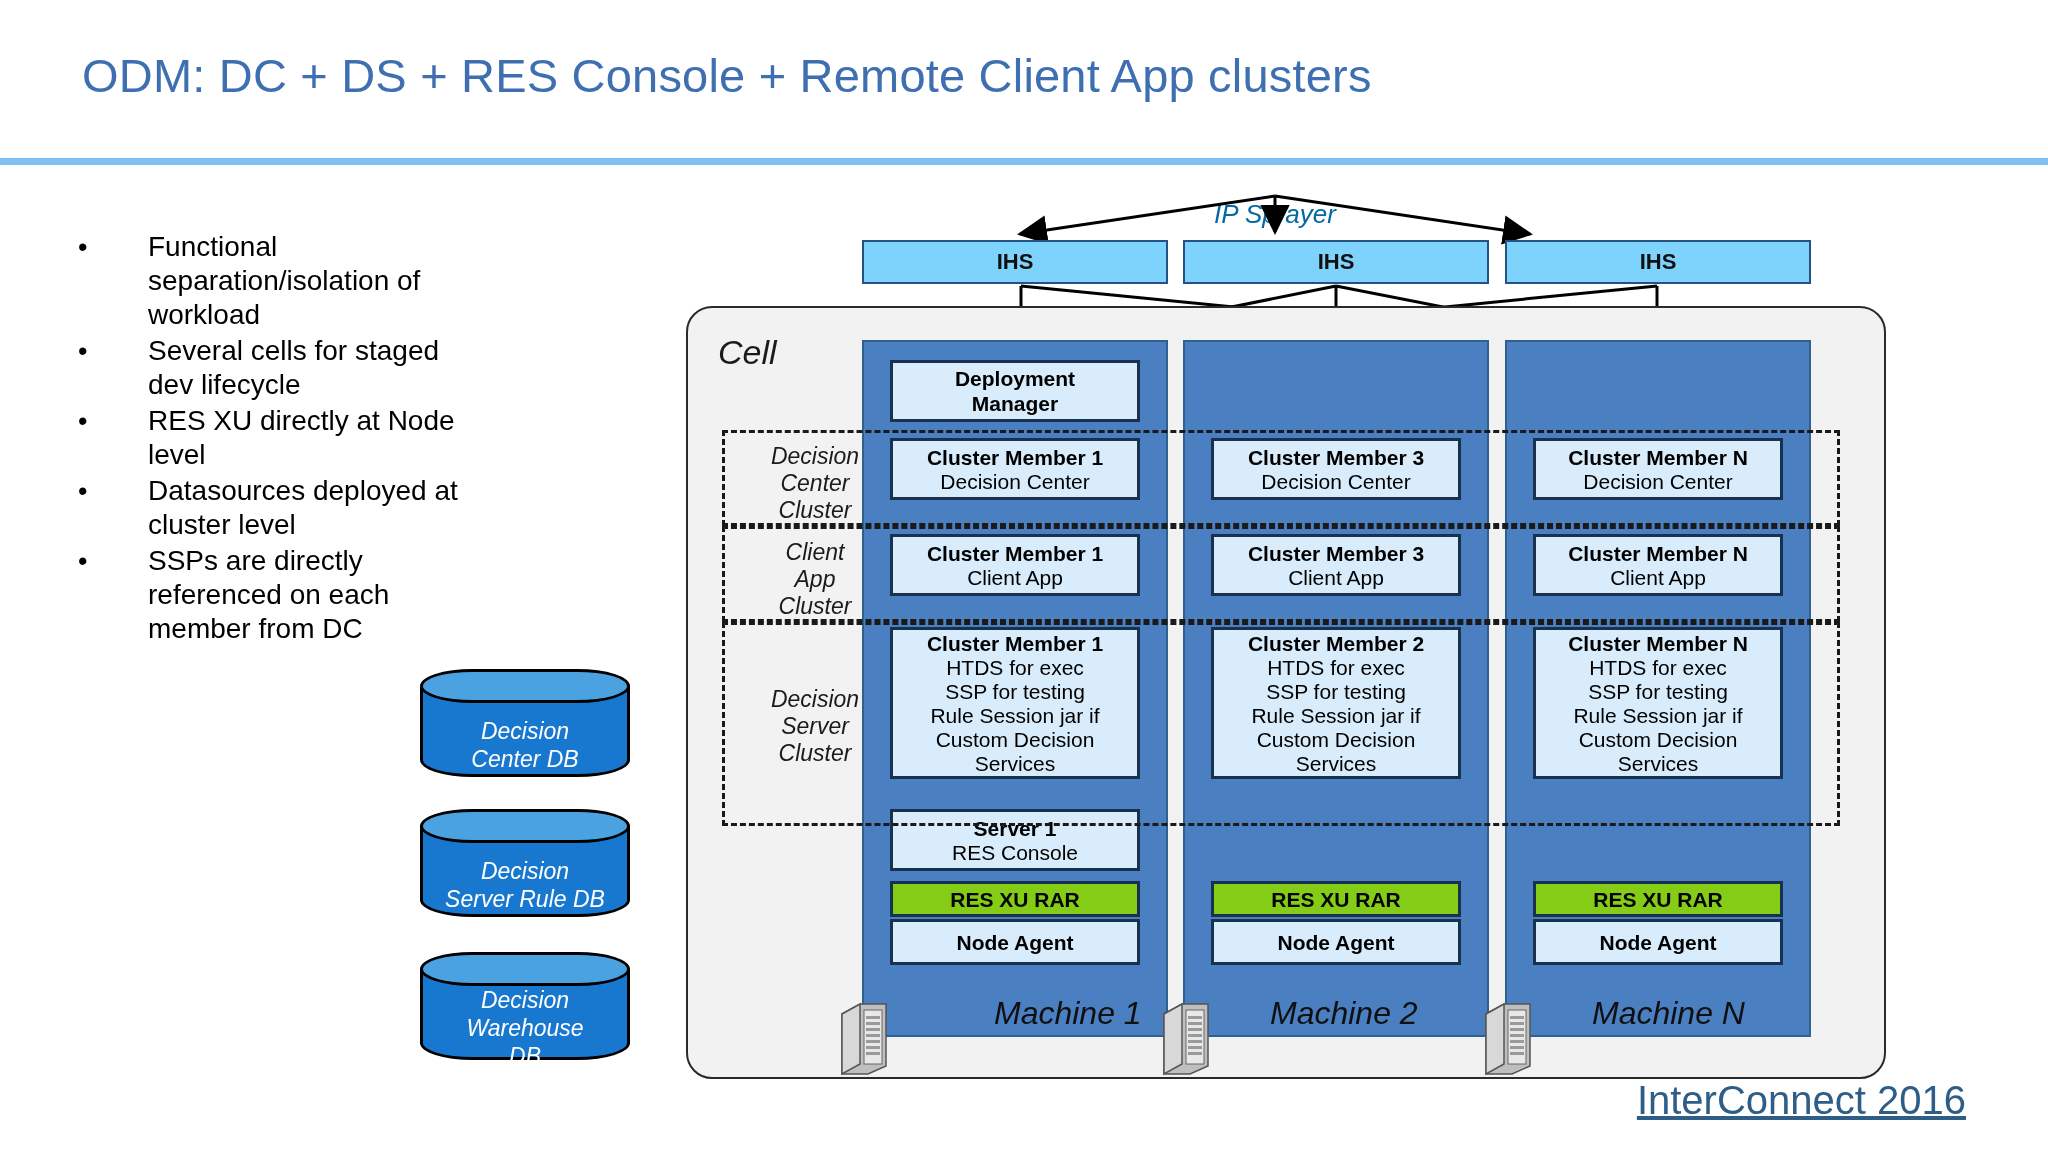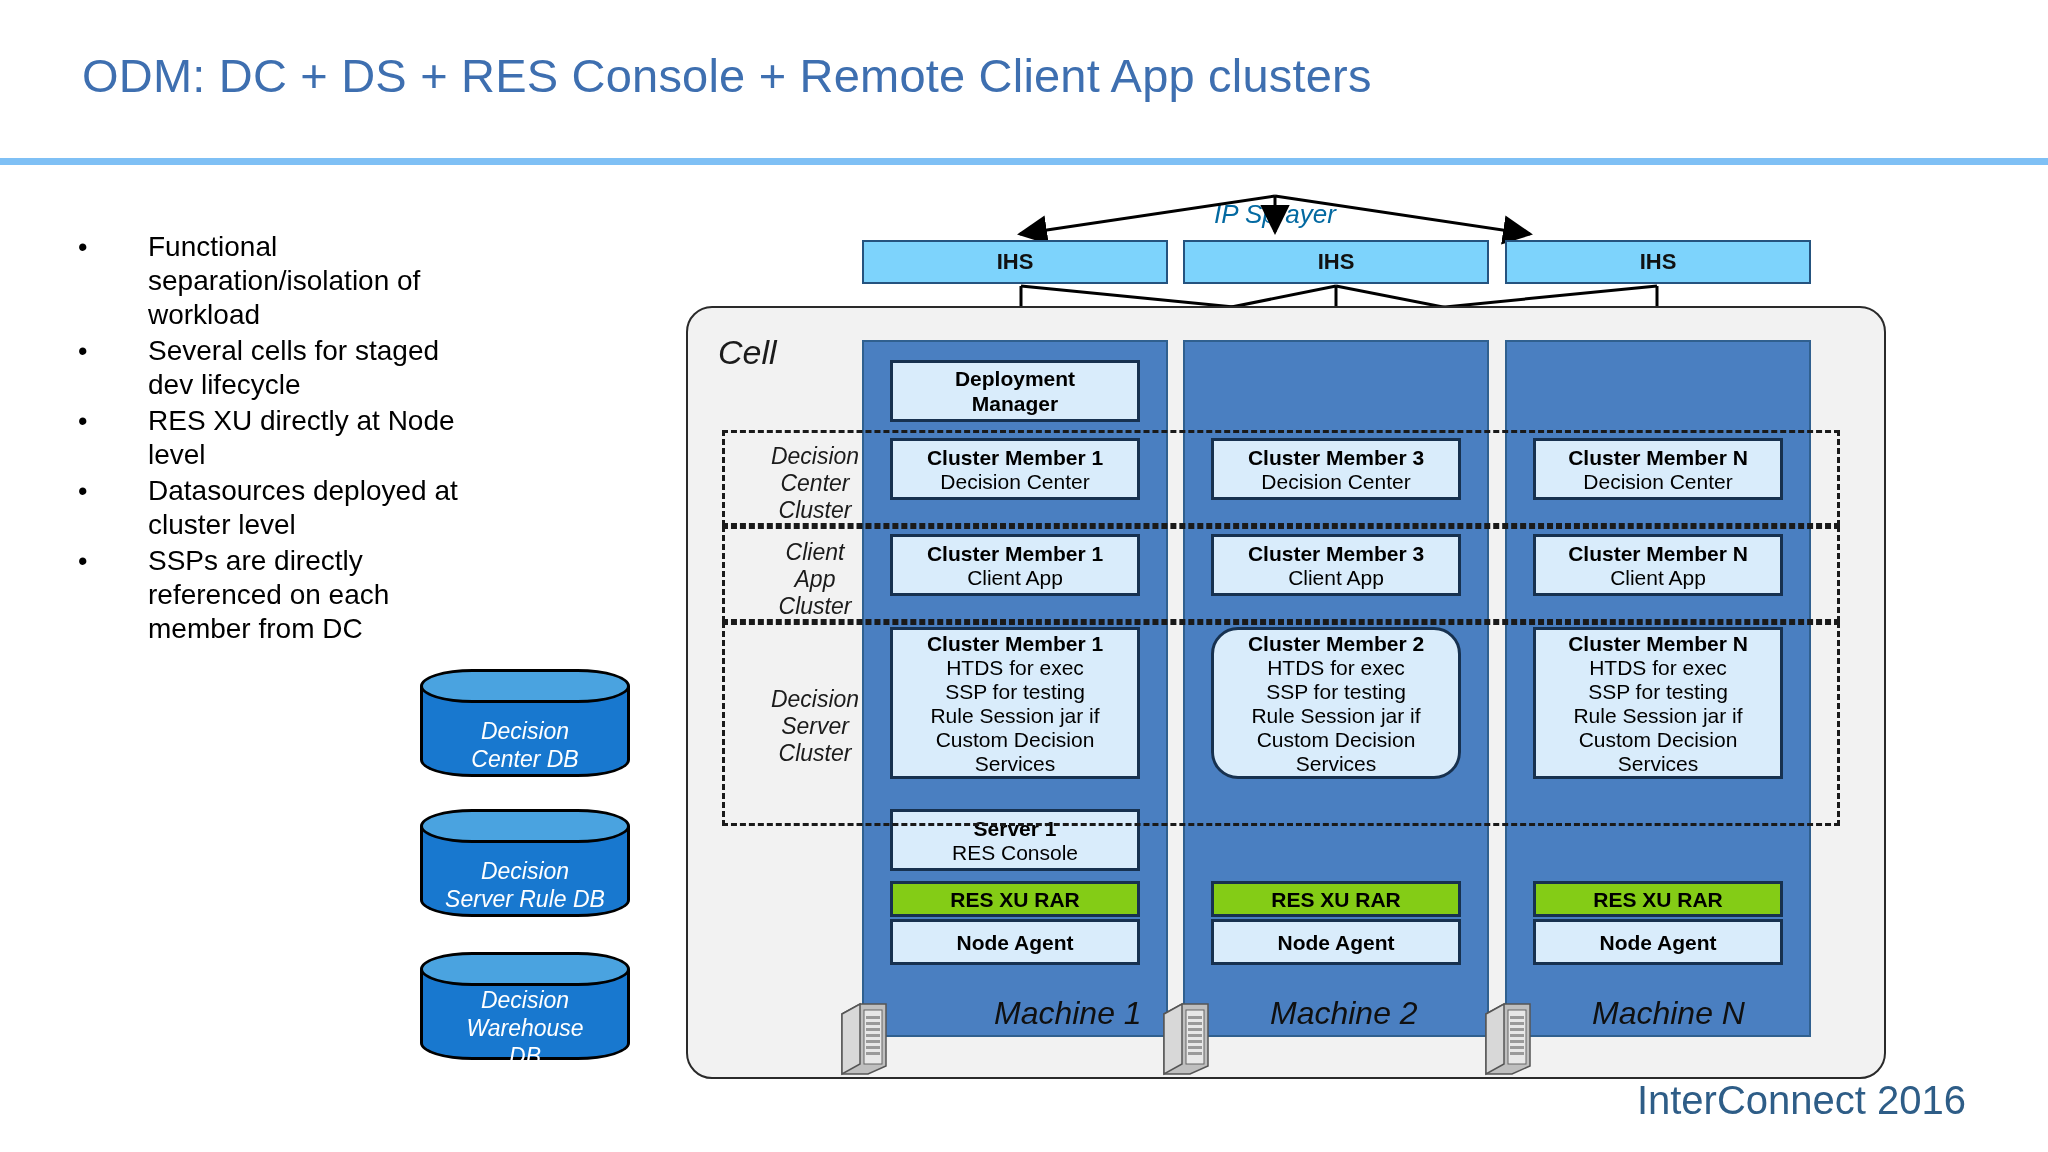--- a/index.html
+++ b/index.html
@@ -146,20 +146,21 @@
     font-size:32px;font-style:italic;color:#101010;
     white-space:nowrap;
   }
 
   .towericon{position:absolute;width:52px;height:78px;}
 
   .footer{
     position:absolute;right:82px;top:1078px;
     font-size:40px;color:#2e5d87;
     white-space:nowrap;
+    text-decoration:underline;
   }
 
   svg.arrows{position:absolute;left:0;top:0;width:2048px;height:1152px;pointer-events:none;}
 </style>
 </head>
 <body>
 
 <div class="slide">
 
   <div class="title">ODM: DC + DS + RES Console + Remote Client App clusters</div>
@@ -290,21 +291,21 @@
 
   <div class="machine" id="m2">
     <div class="node" style="top:96px;height:62px;">
       <div class="nb">Cluster Member 3</div>
       <div class="ni">Decision Center</div>
     </div>
     <div class="node" style="top:192px;height:62px;">
       <div class="nb">Cluster Member 3</div>
       <div class="ni">Client App</div>
     </div>
-    <div class="node" style="top:285px;height:152px;border-radius:27px;">
+    <div class="node" style="top:285px;height:152px;">
       <div class="nb">Cluster Member 2</div>
       <div class="ni">HTDS for exec</div>
       <div class="ni">SSP  for testing</div>
       <div class="ni">Rule Session jar if</div>
       <div class="ni">Custom Decision</div>
       <div class="ni">Services</div>
     </div>
     <div class="node grey" style="top:539px;height:36px;">
       <div class="nb">RES XU RAR</div>
     </div>

